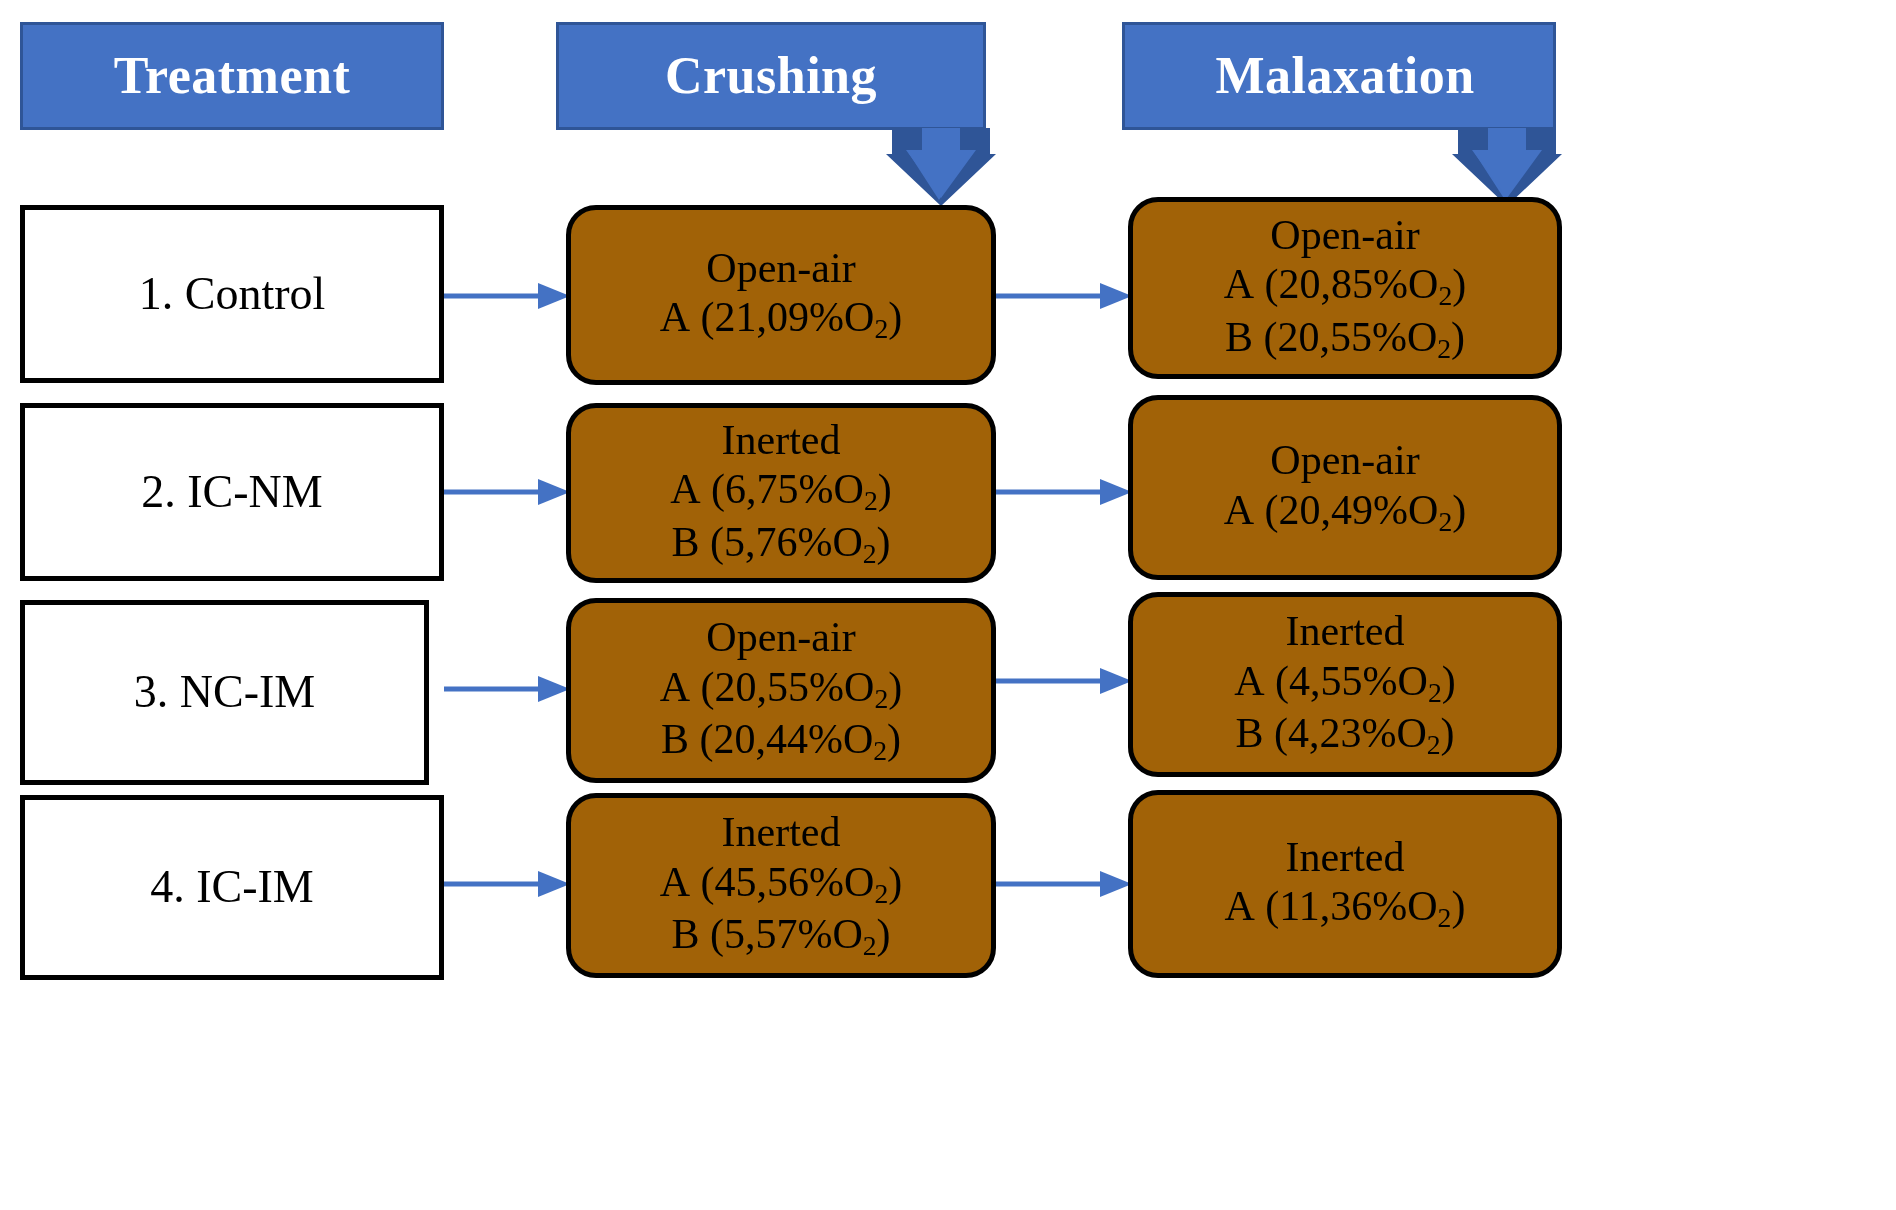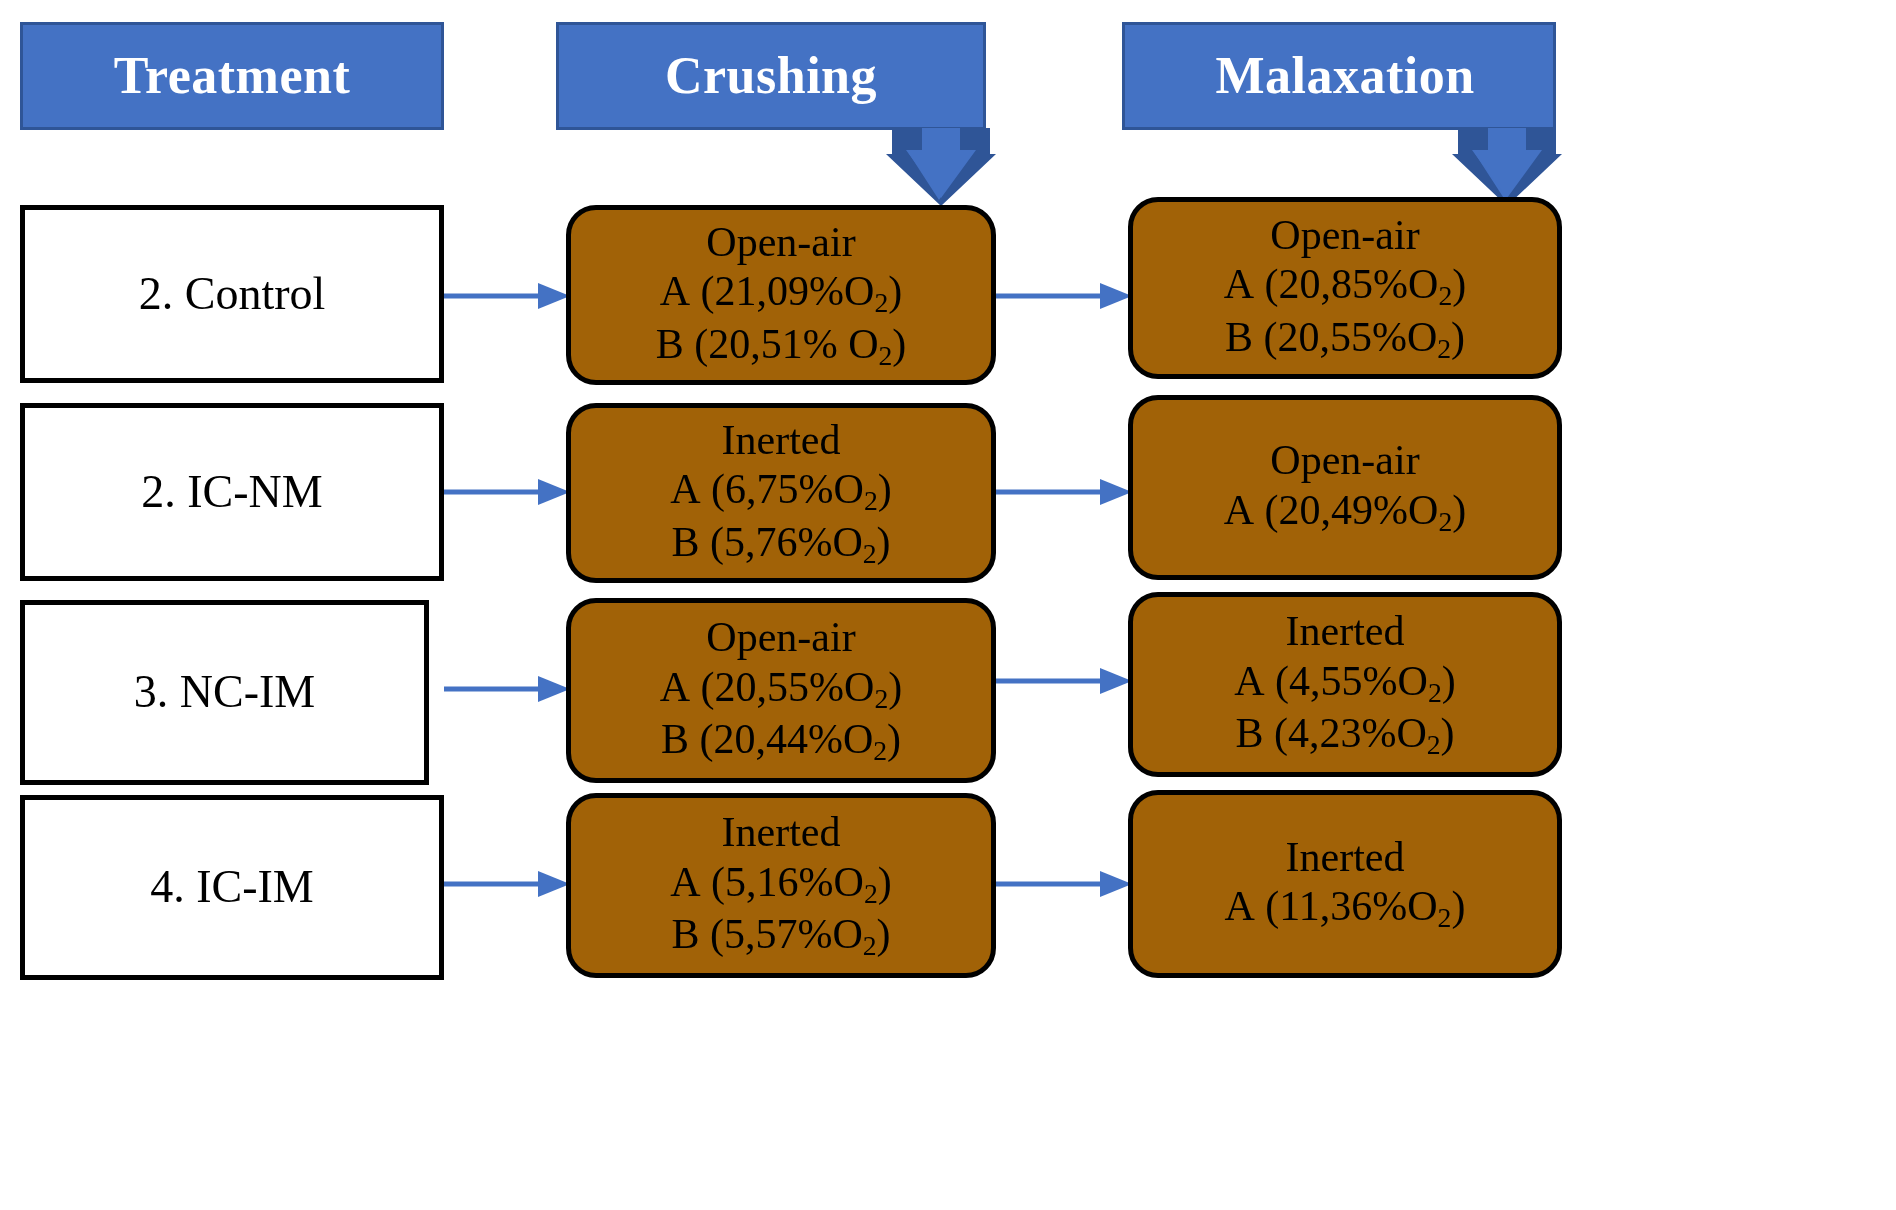--- a/index.html
+++ b/index.html
@@ -142,21 +142,21 @@
 
   <div class="down-arrow" id="arrow-malaxation">
     <svg width="110" height="80" viewBox="0 0 110 80">
       <polygon points="6,0 6,26 0,26 55,78 110,26 104,26 104,0" fill="#2f5597"></polygon>
       <polygon points="36,0 36,24 22,24 53,72 84,24 70,24 70,0" fill="#4472c4"></polygon>
       <polygon points="36,0 36,22 20,22 55,70 90,22 74,22 74,0" fill="#4472c4"></polygon>
     </svg>
   </div>
 
   <div class="treat-box" id="treat-0">
-    <span>2. Control</span>
+    <span>1. Control</span>
   </div>
   <div class="treat-box" id="treat-1">
     <span>2. IC-NM</span>
   </div>
   <div class="treat-box" id="treat-2">
     <span>3. NC-IM</span>
   </div>
   <div class="treat-box" id="treat-3">
     <span>4. IC-IM</span>
   </div>
@@ -182,38 +182,37 @@
   <div class="connector" id="conn-l3">
     <svg width="126" height="36" viewBox="0 0 126 36">
         <line x1="0" y1="18" x2="96" y2="18" stroke="#4472c4" stroke-width="5"></line>
         <polygon points="94,5 126,18 94,31" fill="#4472c4"></polygon>
       </svg>
   </div>
 
   <div class="stage-box" id="crush-0">
     <span class="line">Open-air</span>
     <span class="line"><span>A</span>&nbsp;<span>(21,09%O</span><sub>2</sub><span>)</span></span>
-    <span class="line"><span>B</span>&nbsp;<span>(20,51% O</span><sub>2</sub><span>)</span></span>
   </div>
 
   <div class="stage-box" id="crush-1">
     <span class="line">Inerted</span>
     <span class="line"><span>A</span>&nbsp;<span>(6,75%O</span><sub>2</sub><span>)</span></span>
     <span class="line"><span>B</span>&nbsp;<span>(5,76%O</span><sub>2</sub><span>)</span></span>
   </div>
 
   <div class="stage-box" id="crush-2">
     <span class="line">Open-air</span>
     <span class="line"><span>A</span>&nbsp;<span>(20,55%O</span><sub>2</sub><span>)</span></span>
     <span class="line"><span>B</span>&nbsp;<span>(20,44%O</span><sub>2</sub><span>)</span></span>
   </div>
 
   <div class="stage-box" id="crush-3">
     <span class="line">Inerted</span>
-    <span class="line"><span>A</span>&nbsp;<span>(5,16%O</span><sub>2</sub><span>)</span></span>
+    <span class="line"><span>A</span>&nbsp;<span>(45,56%O</span><sub>2</sub><span>)</span></span>
     <span class="line"><span>B</span>&nbsp;<span>(5,57%O</span><sub>2</sub><span>)</span></span>
   </div>
 
   <div class="connector" id="conn-m0">
     <svg width="136" height="36" viewBox="0 0 136 36">
         <line x1="0" y1="18" x2="106" y2="18" stroke="#4472c4" stroke-width="5"></line>
         <polygon points="104,5 136,18 104,31" fill="#4472c4"></polygon>
       </svg>
   </div>
   <div class="connector" id="conn-m1">

